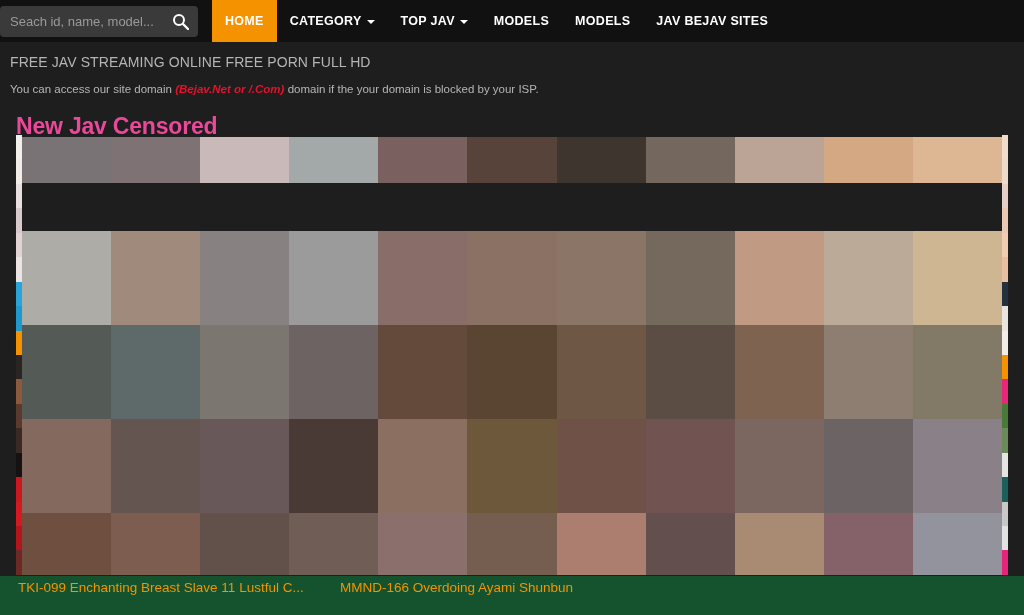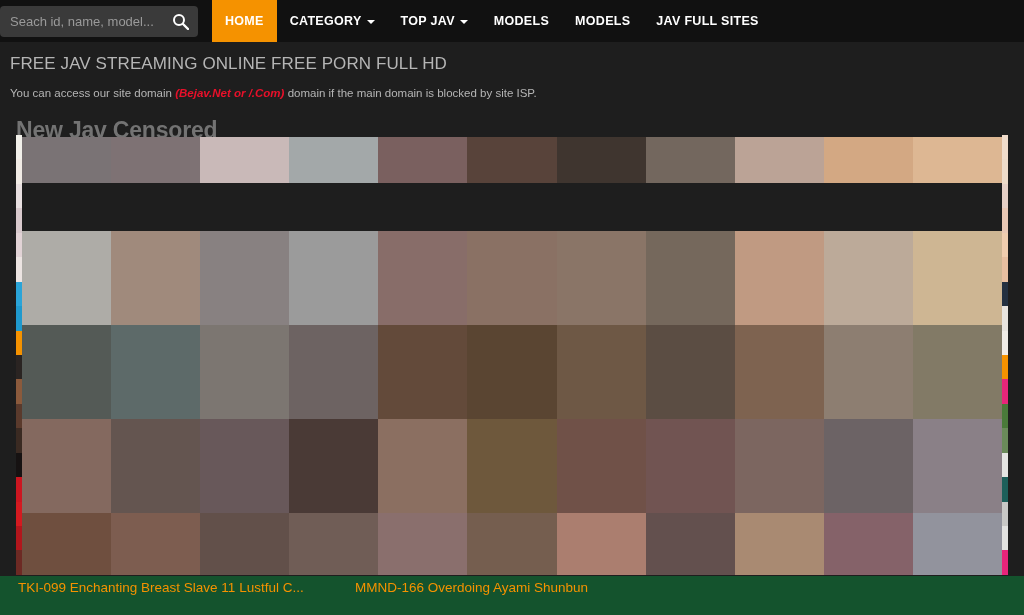--- a/index.html
+++ b/index.html
@@ -75,33 +75,33 @@
     border-left: 4px solid transparent;
     border-right: 4px solid transparent;
     border-top: 4px solid #ffffff;
     display: inline-block;
     margin-top: 2px;
   }
 
   
   .tagline {
     color: #b5b5b5;
-    font-size: 17px;
+    font-size: 14px;
     padding: 12px 16px 0 10px;
     letter-spacing: 0.1px;
   }
   .notice {
     color: #b5b5b5;
     font-size: 11.5px;
     padding: 13px 0 0 10px;
   }
   .notice .dom { color: #e8102a; font-weight: bold; font-style: italic; }
 
   .page-title {
-    color: #737373;
+    color: #ec4899;
     font-size: 23px;
     font-weight: bold;
     padding: 18px 0 0 16px;
     letter-spacing: -0.2px;
   }
 
   
   .grid-area {
     position: absolute;
     left: 0; top: 135px;
@@ -140,21 +140,21 @@
   .cap {
     position: absolute;
     top: 4px;
     color: #f59200;
     font-size: 13.5px;
     text-decoration: none;
     white-space: nowrap;
     cursor: pointer;
   }
   .cap.c1 { left: 18px; }
-  .cap.c2 { left: 355px; text-align: center; }
+  .cap.c2 { left: 340px; text-align: center; }
   .cap.c3 { left: 692px; }
 </style>
 </head>
 <body>
 
 <div class="header">
 
   <div class="search-wrap">
     <input class="search-input" type="text" placeholder="Seach id, name, model..." style="">
     <button class="search-btn">
@@ -177,31 +177,31 @@
       <span>TOP JAV</span>
       <span class="caret"></span>
     </a>
     <a class="nav-item" href="#">
       <span>MODELS</span>
     </a>
     <a class="nav-item" href="#">
       <span>MODELS</span>
     </a>
     <a class="nav-item" href="#">
-      <span>JAV FULL SITES</span>
+      <span>JAV BEJAV SITES</span>
     </a>
   </div>
 </div>
 
 <div class="tagline">FREE JAV STREAMING ONLINE FREE PORN FULL HD</div>
 
 <div class="notice">
   <span>You can access our site domain </span>
   <span class="dom">(Bejav.Net or /.Com)</span>
-  <span> domain if the main domain is blocked by site ISP.</span>
+  <span> domain if the your domain is blocked by your ISP.</span>
 </div>
 
 <div class="page-title">New Jav Censored</div>
 
 <div class="grid-area">
   <div class="sliver left">
       <span style="height: 24.4444px; background: rgb(242, 240, 234);"></span>
       <span style="height: 24.4444px; background: rgb(242, 236, 230);"></span>
       <span style="height: 24.4444px; background: rgb(232, 223, 224);"></span>
       <span style="height: 24.4444px; background: rgb(216, 201, 205);"></span>

